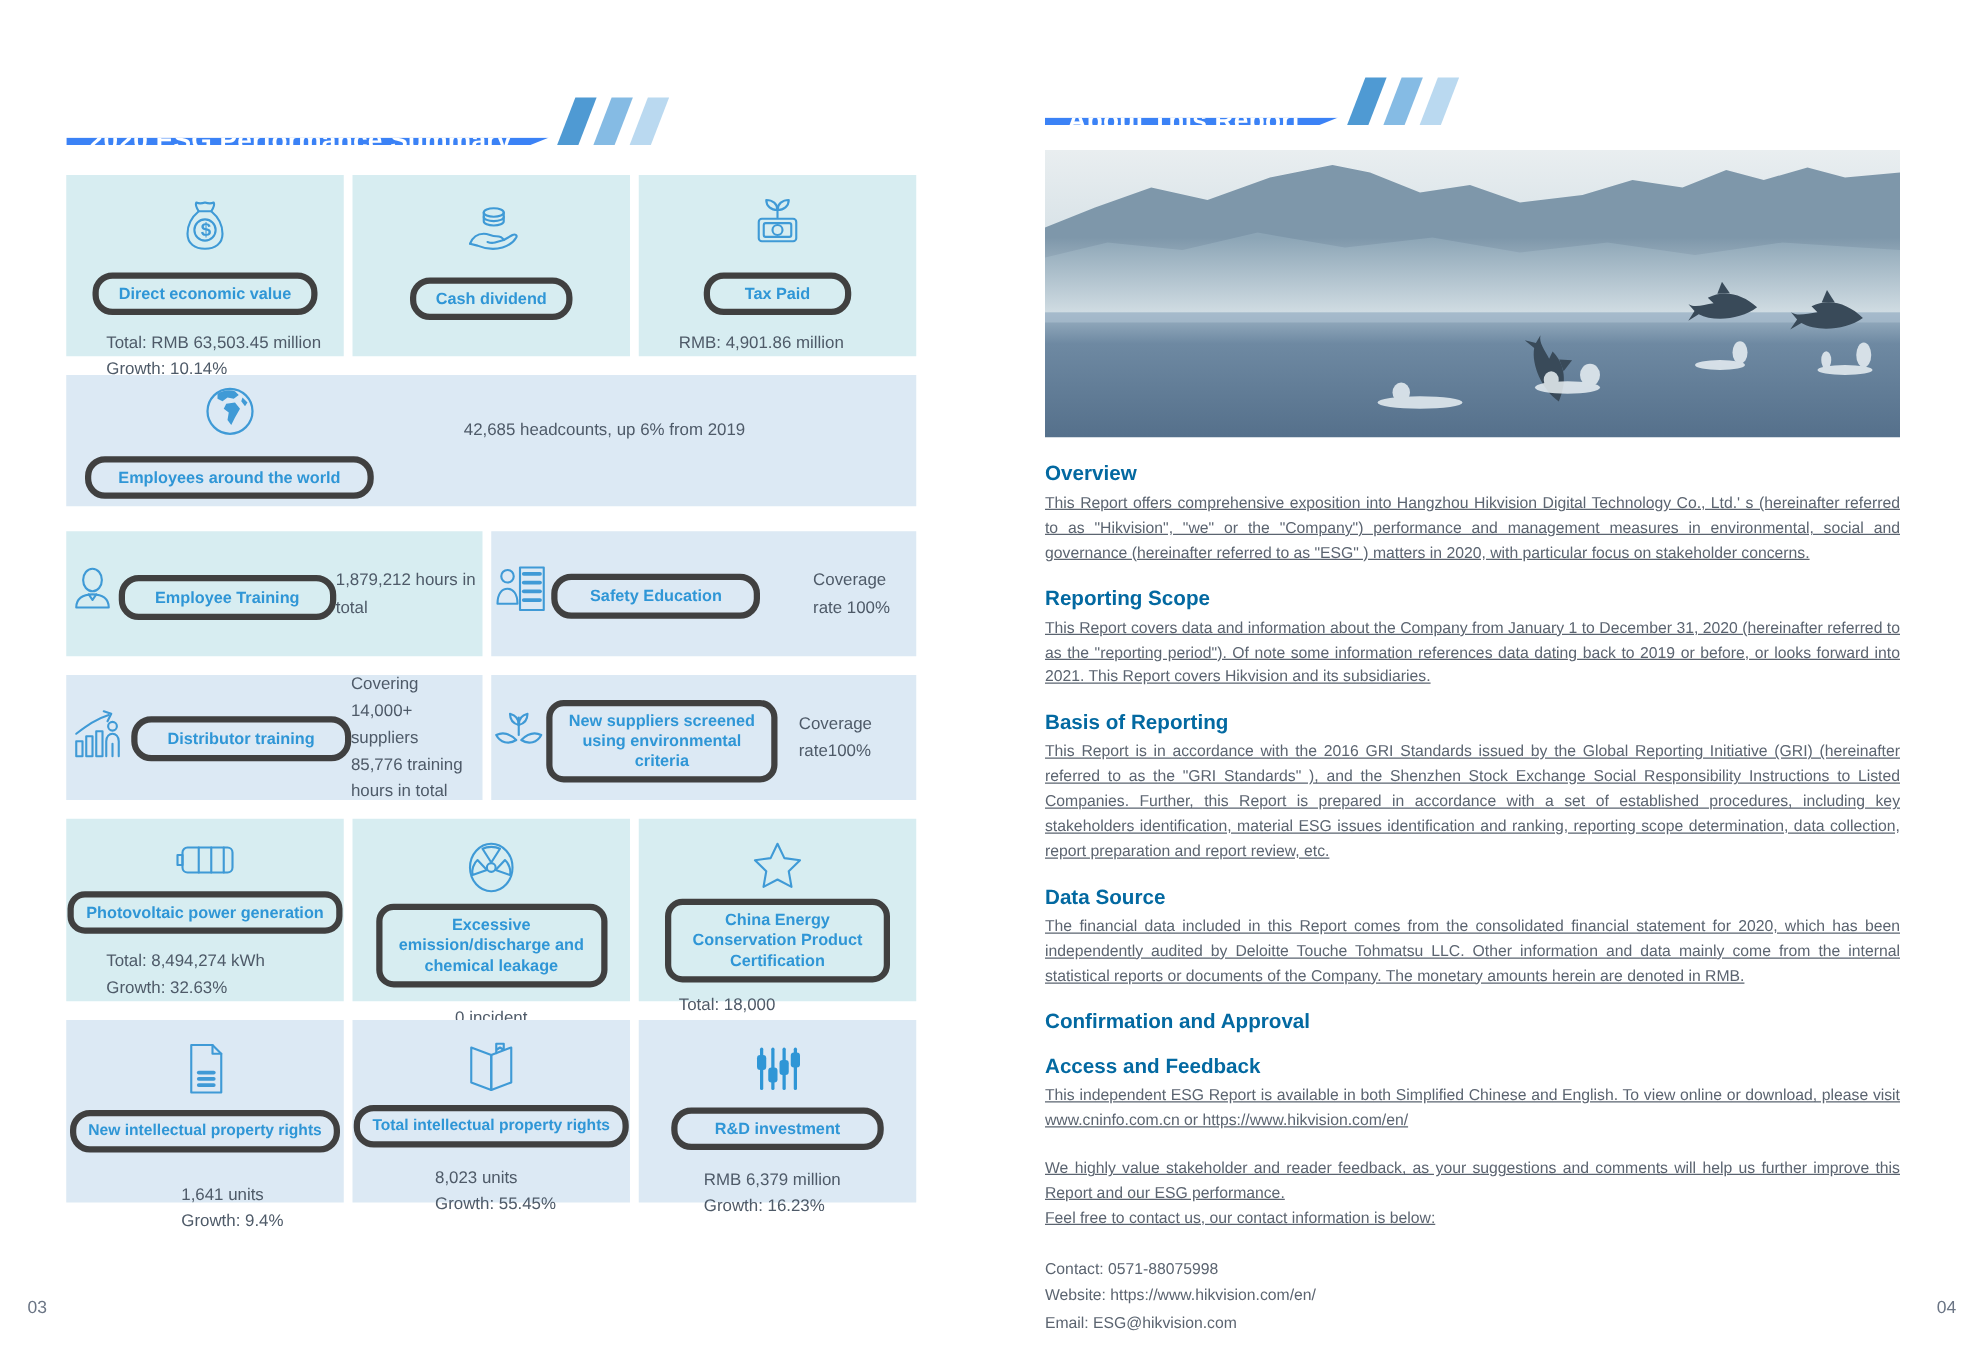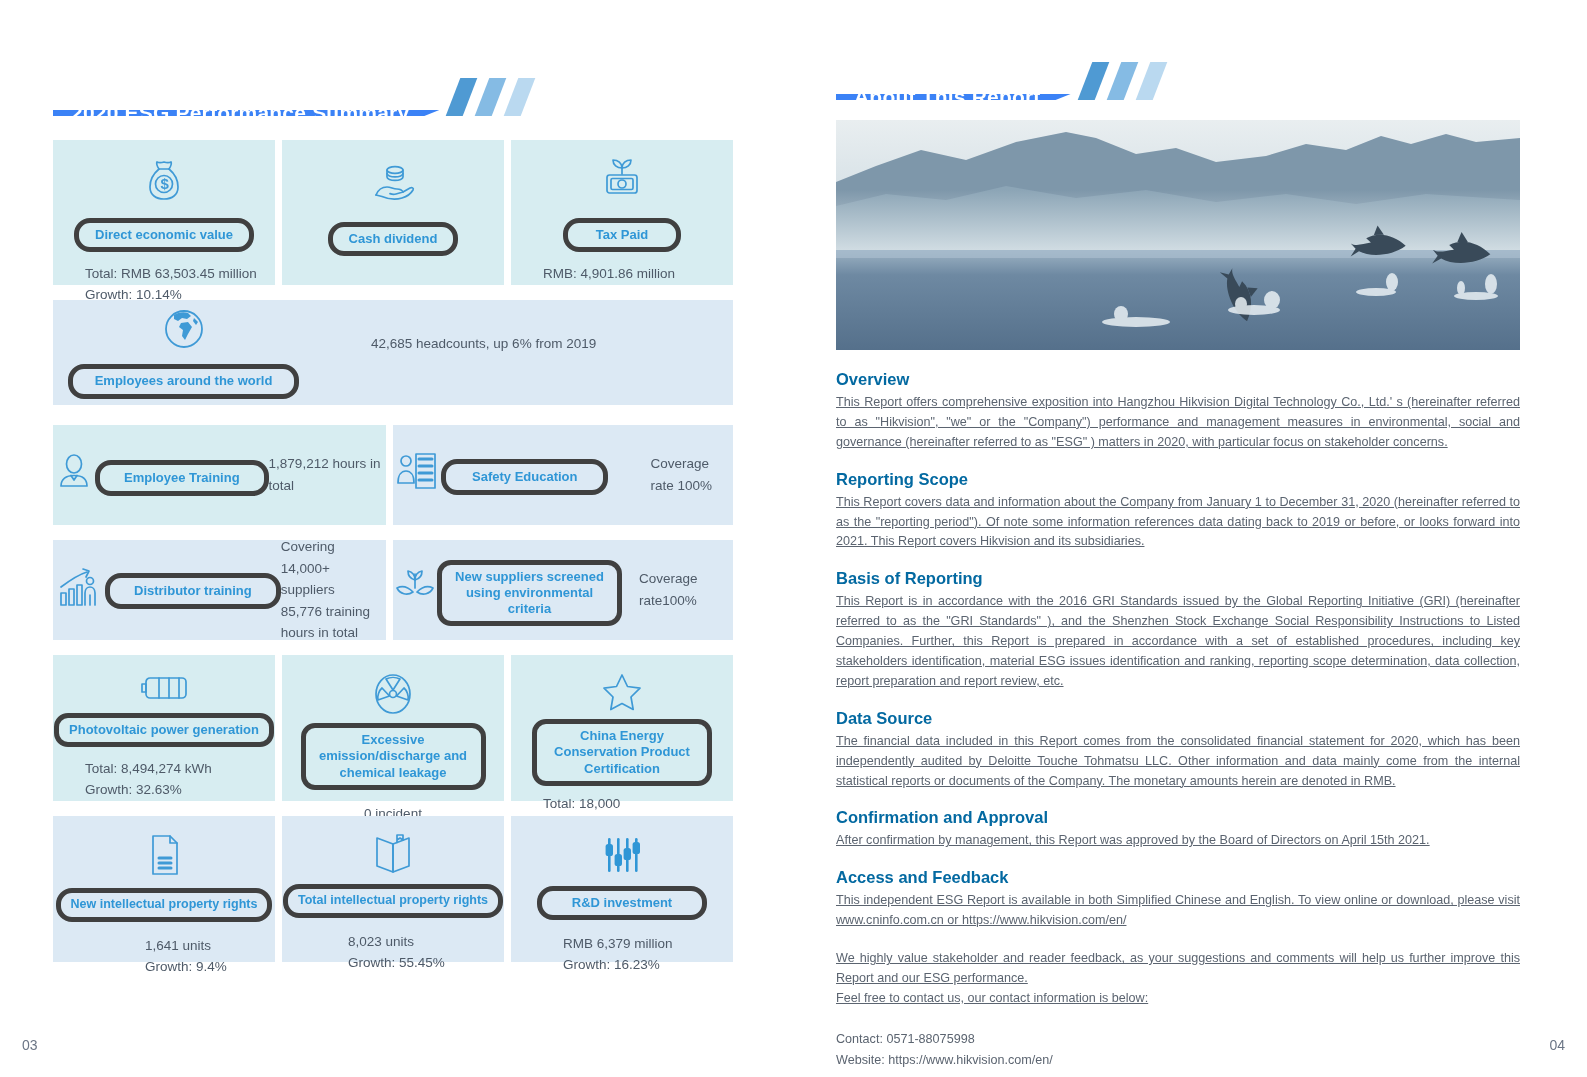--- a/index.html
+++ b/index.html
@@ -264,21 +264,21 @@
         <div class="icon-slot">
           <svg class="lineicon" width="40" height="46" viewBox="0 0 40 46">
             <path d="M9 4 H26 L33 11 V42 H9 Z"></path>
             <path d="M26 4 V11 H33"></path>
             <line x1="15" y1="26" x2="27" y2="26" stroke-width="3"></line>
             <line x1="15" y1="31" x2="27" y2="31" stroke-width="3"></line>
             <line x1="15" y1="36" x2="27" y2="36" stroke-width="3"></line>
           </svg>
         </div>
         <div class="pill" style="margin-top:10px; padding:4px 10px; font-size:12.5px;">New intellectual property rights</div>
-        <div class="stat-lines" style="padding-left:92px; margin-top:14px;">
+        <div class="stat-lines" style="padding-left:92px; margin-top:24px;">
           <div>1,641 units</div>
           <div>Growth: 9.4%</div>
         </div>
       </div>
 
       <div class="card blue third tall">
         <div class="icon-slot">
           <svg class="lineicon" width="46" height="44" viewBox="0 0 46 44">
             <path d="M7 6 L23 12 V40 L7 34 Z"></path>
             <path d="M39 6 L23 12 V40 L39 34 Z"></path>
@@ -386,21 +386,20 @@
       <div class="sec-title">Reporting Scope</div>
       <div class="sec-body">This Report covers data and information about the Company from January 1 to December 31, 2020 (hereinafter referred to as the "reporting period"). Of note some information references data dating back to 2019 or before, or looks forward into 2021. This Report covers Hikvision and its subsidiaries.</div>
 
       <div class="sec-title">Basis of Reporting</div>
       <div class="sec-body">This Report is in accordance with the 2016 GRI Standards issued by the Global Reporting Initiative (GRI) (hereinafter referred to as the "GRI Standards" ), and the Shenzhen Stock Exchange Social Responsibility Instructions to Listed Companies. Further, this Report is prepared in accordance with a set of established procedures, including key stakeholders identification, material ESG issues identification and ranking, reporting scope determination, data collection, report preparation and report review, etc.</div>
 
       <div class="sec-title">Data Source</div>
       <div class="sec-body">The financial data included in this Report comes from the consolidated financial statement for 2020, which has been independently audited by Deloitte Touche Tohmatsu LLC. Other information and data mainly come from the internal statistical reports or documents of the Company. The monetary amounts herein are denoted in RMB.</div>
 
       <div class="sec-title">Confirmation and Approval</div>
-      <div class="sec-body">After confirmation by management, this Report was approved by the Board of Directors on April 15th 2021.</div>
 
       <div class="sec-title">Access and Feedback</div>
       <div class="sec-body">This independent ESG Report is available in both Simplified Chinese and English. To view online or download, please visit www.cninfo.com.cn or https://www.hikvision.com/en/</div>
       <div class="sec-body gap">We highly value stakeholder and reader feedback, as your suggestions and comments will help us further improve this Report and our ESG performance.</div>
       <div class="sec-body">Feel free to contact us, our contact information is below:</div>
 
       <div class="contact">
         <div>Contact: 0571-88075998</div>
         <div>Website: https://www.hikvision.com/en/</div>
         <div>Email: ESG@hikvision.com</div>

